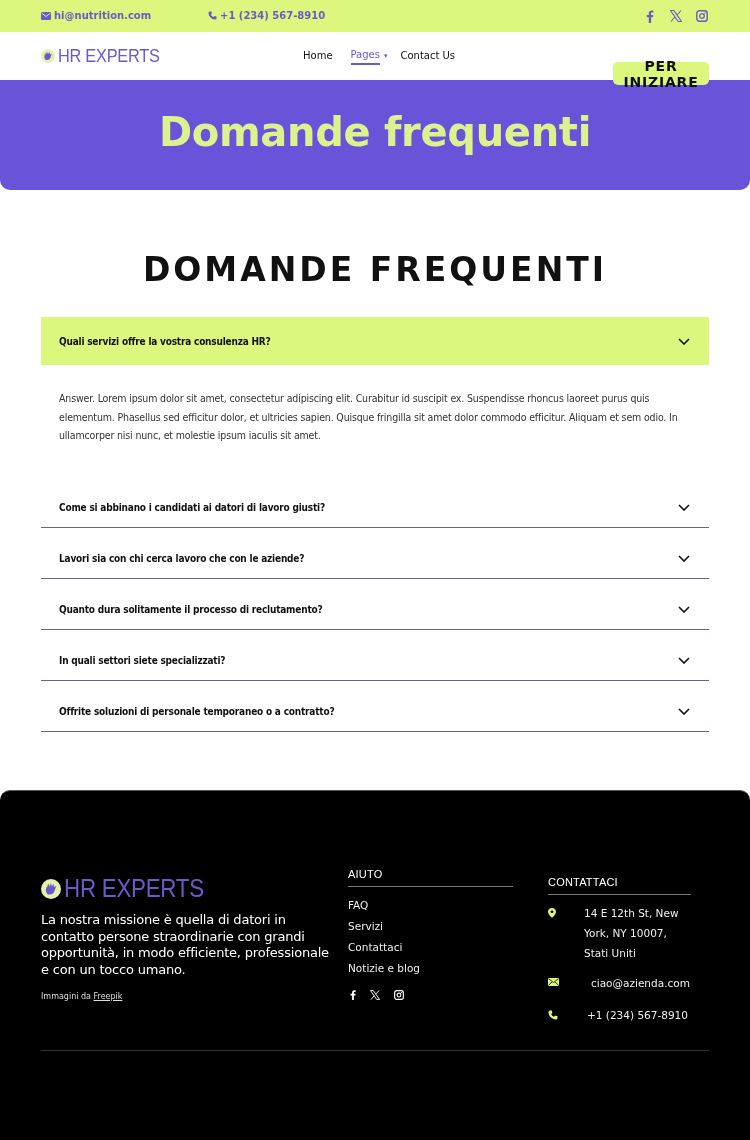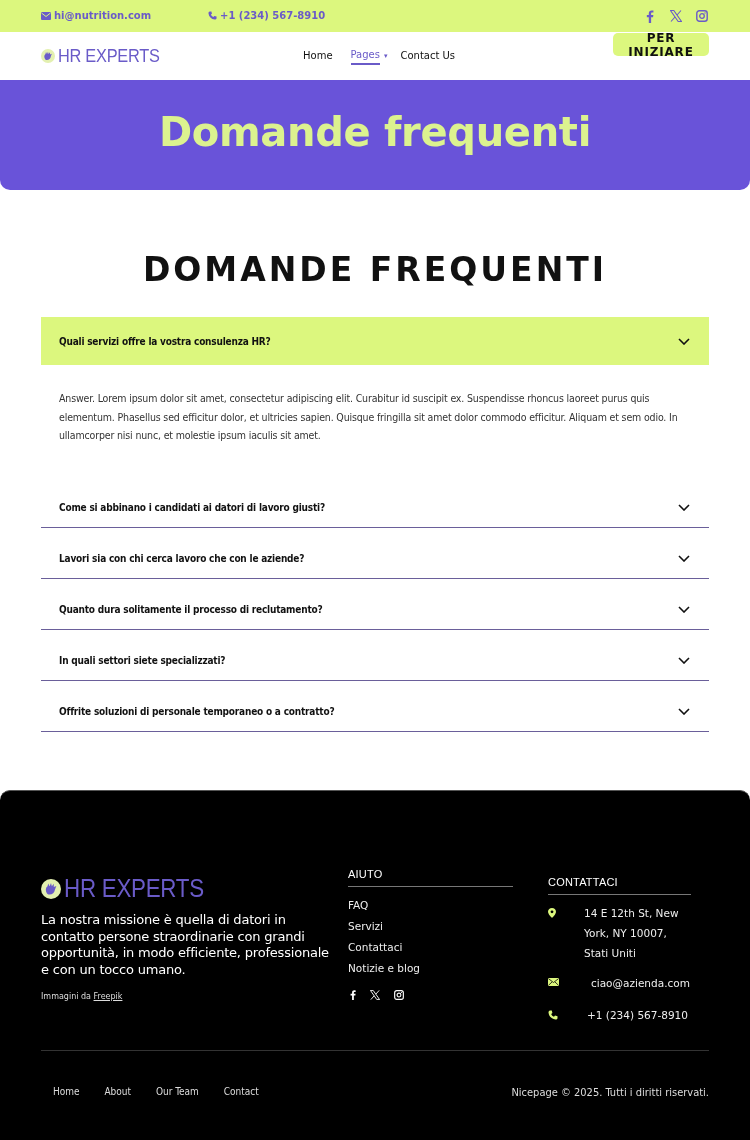--- a/index.html
+++ b/index.html
@@ -17,21 +17,21 @@
 
   
   .header { height: 48px; background: #fff; position: relative; }
   .logo { position: absolute; left: 41px; top: 13px; display: flex; align-items: center; }
   .logo-mark { width: 14px; height: 14px; border-radius: 50%; background: #e3f0b0; display: flex; align-items: center; justify-content: center; margin-right: 3px; }
   .logo-text { font-family: "Liberation Sans Narrow", "Liberation Sans", sans-serif; font-size: 19px; color: #6a5bc8; letter-spacing: -0.3px; transform: scaleX(0.86); transform-origin: left; display: inline-block; white-space: nowrap; }
   .nav { position: absolute; left: 303px; top: 17px; display: flex; align-items: center; font-family: "DejaVu Sans", sans-serif; font-size: 10px; }
   .nav a { color: #111; text-decoration: none; margin-right: 18px; display: flex; align-items: center; }
   .nav a.active { color: #6a5bc8; border-bottom: 2px solid #6a5bc8; padding-bottom: 3px; margin-bottom: -3px; margin-right: 4px; }
   .nav .caret { color: #6a5bc8; font-size: 7px; margin-right: 13px; }
-  .cta { position: absolute; right: 41px; top: 1px; width: 96px; height: 23px; background: #dcf77e; border-radius: 5px; font-family: "DejaVu Sans", sans-serif; font-size: 12px; font-weight: bold; letter-spacing: 0.8px; color: #111; display: flex; align-items: center; justify-content: center; border: none; }
+  .cta { position: absolute; right: 41px; top: 30px; width: 96px; height: 23px; background: #dcf77e; border-radius: 5px; font-family: "DejaVu Sans", sans-serif; font-size: 14px; font-weight: bold; letter-spacing: 0.8px; color: #111; display: flex; align-items: center; justify-content: center; border: none; }
 
   
   .hero { height: 110px; background: #6953d9; border-radius: 0 0 10px 10px; display: flex; align-items: center; justify-content: center; }
   .hero h1 { font-family: "DejaVu Sans", sans-serif; font-weight: bold; font-size: 40px; color: #dcf28f; letter-spacing: -0.3px; margin-top: -6px; }
 
   
   .faq-section { padding: 60px 41px 0; }
   .faq-title { text-align: center; font-family: "DejaVu Sans", sans-serif; font-weight: bold; font-size: 33px; letter-spacing: 3px; color: #111; margin-bottom: 28px; }
   .faq-item-open .q { background: #dcf77e; height: 48px; display: flex; align-items: center; justify-content: space-between; padding: 0 18px; }
   .q-text { font-family: "DejaVu Sans Condensed", "DejaVu Sans", sans-serif; font-size: 10px; font-weight: bold; color: #111; letter-spacing: -0.2px; }
@@ -241,22 +241,13 @@
     <div class="row">
       <svg width="10" height="10" viewBox="0 0 10 10" style="margin-right:6px">
           <path d="M2 0.5 L3.8 0.5 L4.4 3 L3.2 4 C3.8 5.4 4.6 6.2 6 6.8 L7 5.6 L9.5 6.2 L9.5 8 C9.5 9 8.5 9.5 7.5 9.5 C3.5 9 1 6.5 0.5 2.5 C0.5 1.5 1 0.5 2 0.5 Z" fill="#dcf77e"></path>
         </svg>
       <span>+1 (234) 567-8910</span>
     </div>
   </div>
 
   <div class="f-divider"></div>
 
-  <div class="f-bottom">
-    <nav>
-      <a href="#">Home</a>
-      <a href="#">About</a>
-      <a href="#">Our Team</a>
-      <a href="#">Contact</a>
-    </nav>
-    <span class="copy">Nicepage © 2025. Tutti i diritti riservati.</span>
-  </div>
 </footer>
 
 </body></html>

